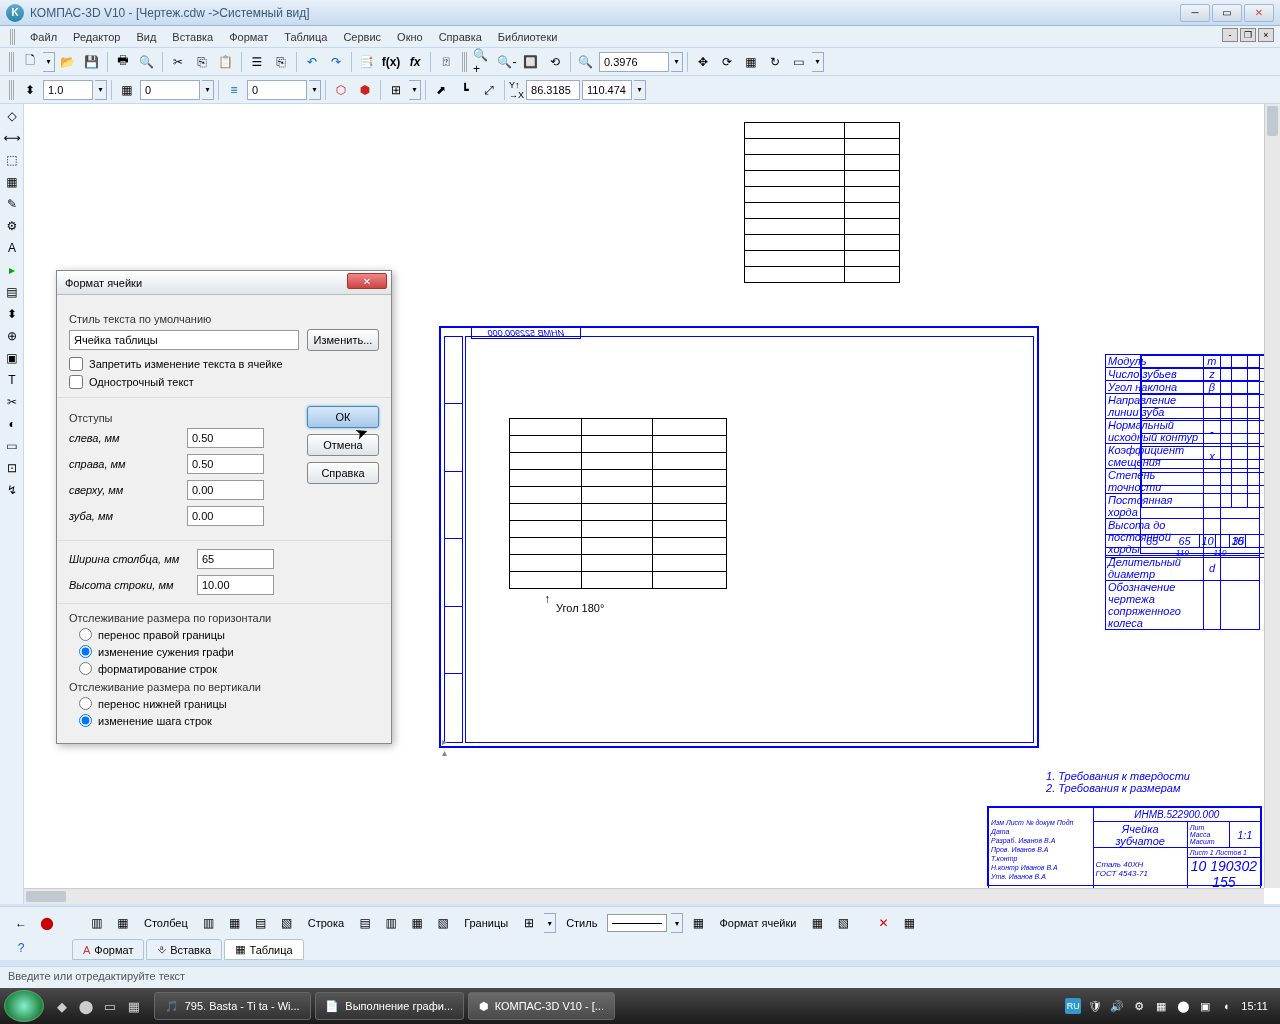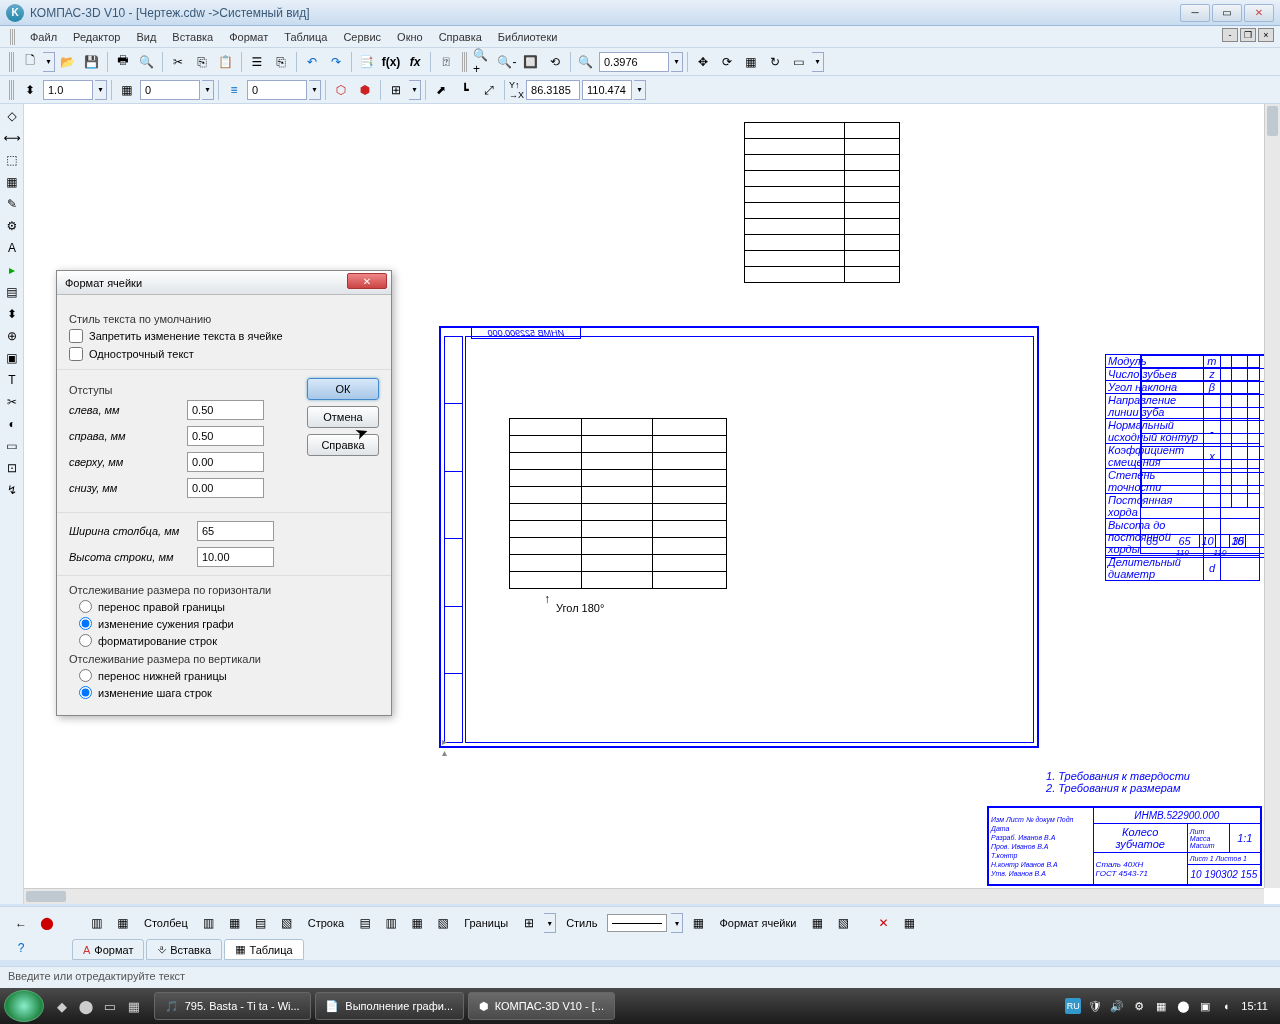--- a/index.html
+++ b/index.html
@@ -327,20 +327,25 @@
         <tr>
               <td class="lbl">Высота до постоянной хорды</td>
               <td class="s1"></td>
               <td class="s2"></td>
             </tr>
         <tr>
               <td class="lbl">Делительный диаметр</td>
               <td class="s1">d</td>
               <td class="s2"></td>
             </tr>
+        <tr>
+              <td class="lbl" style="height:22px">Обозначение чертежа сопряженного колеса</td>
+              <td class="s1"></td>
+              <td class="s2"></td>
+            </tr>
       </tbody>
         </table>
     </div>
     <div class="dim-row" style="right:20px;top:430px;width:155px;display:flex;border-top:1px solid #00f;border-bottom:1px solid #00f;">
       <div style="width:95px;text-align:center;border-right:1px solid #00f">65</div>
       <div style="width:16px;text-align:center;border-right:1px solid #00f">10</div>
       <div style="flex:1;text-align:center">35</div>
     </div>
     <div class="dim-row" style="right:20px;top:444px;width:155px;text-align:center;border-bottom:1px solid #00f">110</div>
 
@@ -477,31 +482,31 @@
     </div>
 
     <div class="title-block">
       <table>
         <tbody>
             <tr style="height:14px">
               <td rowspan="6" style="width:100px;font-size:7px;line-height:9px">Изм Лист № докум Подп Дата<br>Разраб. Иванов В.А<br>Пров. Иванов В.А<br>Т.контр<br>Н.контр Иванов В.А<br>Утв. Иванов В.А</td>
               <td colspan="3" style="text-align:center;font-size:10px">ИНМВ.522900.000</td>
             </tr>
         <tr style="height:26px">
-              <td style="text-align:center;width:90px"><span>Колесо</span><br><span>зубчатое</span></td>
+              <td style="text-align:center;width:90px"><span>Ячейка</span><br><span>зубчатое</span></td>
               <td style="width:40px;font-size:7px">Лит Масса Масшт</td>
               <td style="text-align:center;width:30px">1:1</td>
             </tr>
         <tr style="height:10px">
               <td rowspan="2" style="font-size:8px;white-space:pre">Сталь 40ХН
 ГОСТ 4543-71</td>
               <td colspan="2" style="font-size:7px">Лист 1 Листов 1</td>
             </tr>
         <tr style="height:18px">
-              <td colspan="2" style="text-align:center;font-size:10px">10 190302 155</td>
+              <td colspan="2" style="text-align:center;font-size:14px">10 190302 155</td>
             </tr>
       </tbody>
         </table>
     </div>
 
     <div style="position:absolute;left:418px;top:632px;font-size:10px;color:#888">▸<br>▴</div>
 
     <div class="scroll-v">
         <div class="scroll-thumb-v"></div>
       </div>
@@ -511,20 +516,24 @@
   </div>
 </div>
 
 <div class="dialog">
   <div class="dlg-title">
     <span>Формат ячейки</span>
     <div class="dlg-close">✕</div>
   </div>
   <div class="dlg-body">
     <div class="grp-label">Стиль текста по умолчанию</div>
+    <div class="fld-row">
+      <input class="fld-wide" value="Ячейка таблицы" style="">
+      <button class="dlg-btn">Изменить...</button>
+    </div>
     <div class="chk">
         <input type="checkbox" style="">
         <span>Запретить изменение текста в ячейке</span>
       </div>
     <div class="chk">
         <input type="checkbox" style="">
         <span>Однострочный текст</span>
       </div>
     <div class="divider"></div>
     <div style="display:flex;">
@@ -536,21 +545,21 @@
           </div>
         <div class="fld-row">
             <span class="fld-label">справа, мм</span>
             <input class="fld-input" value="0.50" style="">
           </div>
         <div class="fld-row">
             <span class="fld-label">сверху, мм</span>
             <input class="fld-input" value="0.00" style="">
           </div>
         <div class="fld-row">
-            <span class="fld-label">снизу, мм</span>
+            <span class="fld-label">зуба, мм</span>
             <input class="fld-input" value="0.00" style="">
           </div>
       </div>
       <div class="dlg-btns">
         <button class="dlg-btn primary">ОК</button>
         <button class="dlg-btn">Отмена</button>
         <button class="dlg-btn">Справка</button>
       </div>
     </div>
     <div class="divider"></div>

